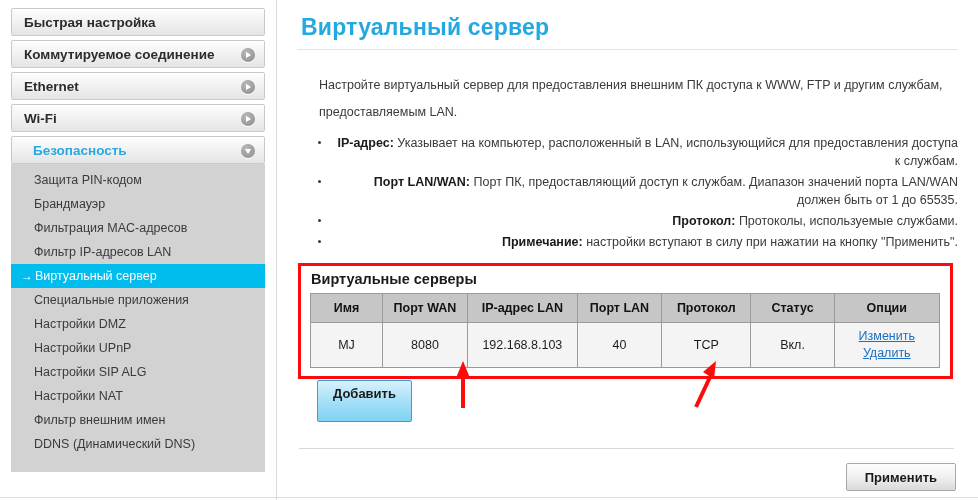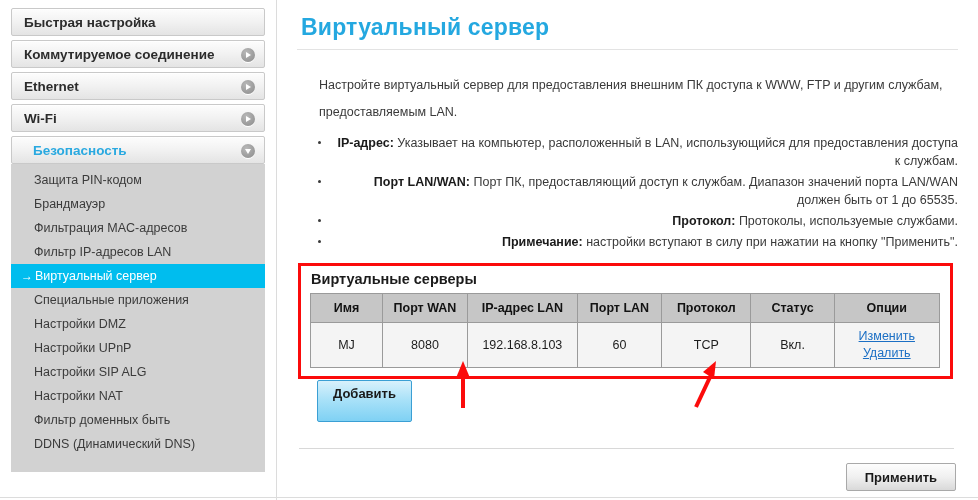--- a/index.html
+++ b/index.html
@@ -363,21 +363,21 @@
         <div class="subitem">
           <span>Настройки UPnP</span>
         </div>
         <div class="subitem">
           <span>Настройки SIP ALG</span>
         </div>
         <div class="subitem">
           <span>Настройки NAT</span>
         </div>
         <div class="subitem">
-          <span>Фильтр доменных быть</span>
+          <span>Фильтр внешним имен</span>
         </div>
         <div class="subitem">
           <span>DDNS (Динамический DNS)</span>
         </div>
       </div>
     </div>
 
 
   </nav>
 
@@ -418,21 +418,21 @@
             <th style="width:80px;">Протокол</th>
             <th style="width:76px;">Статус</th>
             <th style="width:100px;">Опции</th>
           </tr>
         </thead>
         <tbody>
           <tr>
             <td>MJ</td>
             <td>8080</td>
             <td>192.168.8.103</td>
-            <td>60</td>
+            <td>40</td>
             <td>TCP</td>
             <td>Вкл.</td>
             <td class="opts">
               <a>Изменить</a>
               <a>Удалить</a>
             </td>
           </tr>
         </tbody>
       </table>
     </div>

